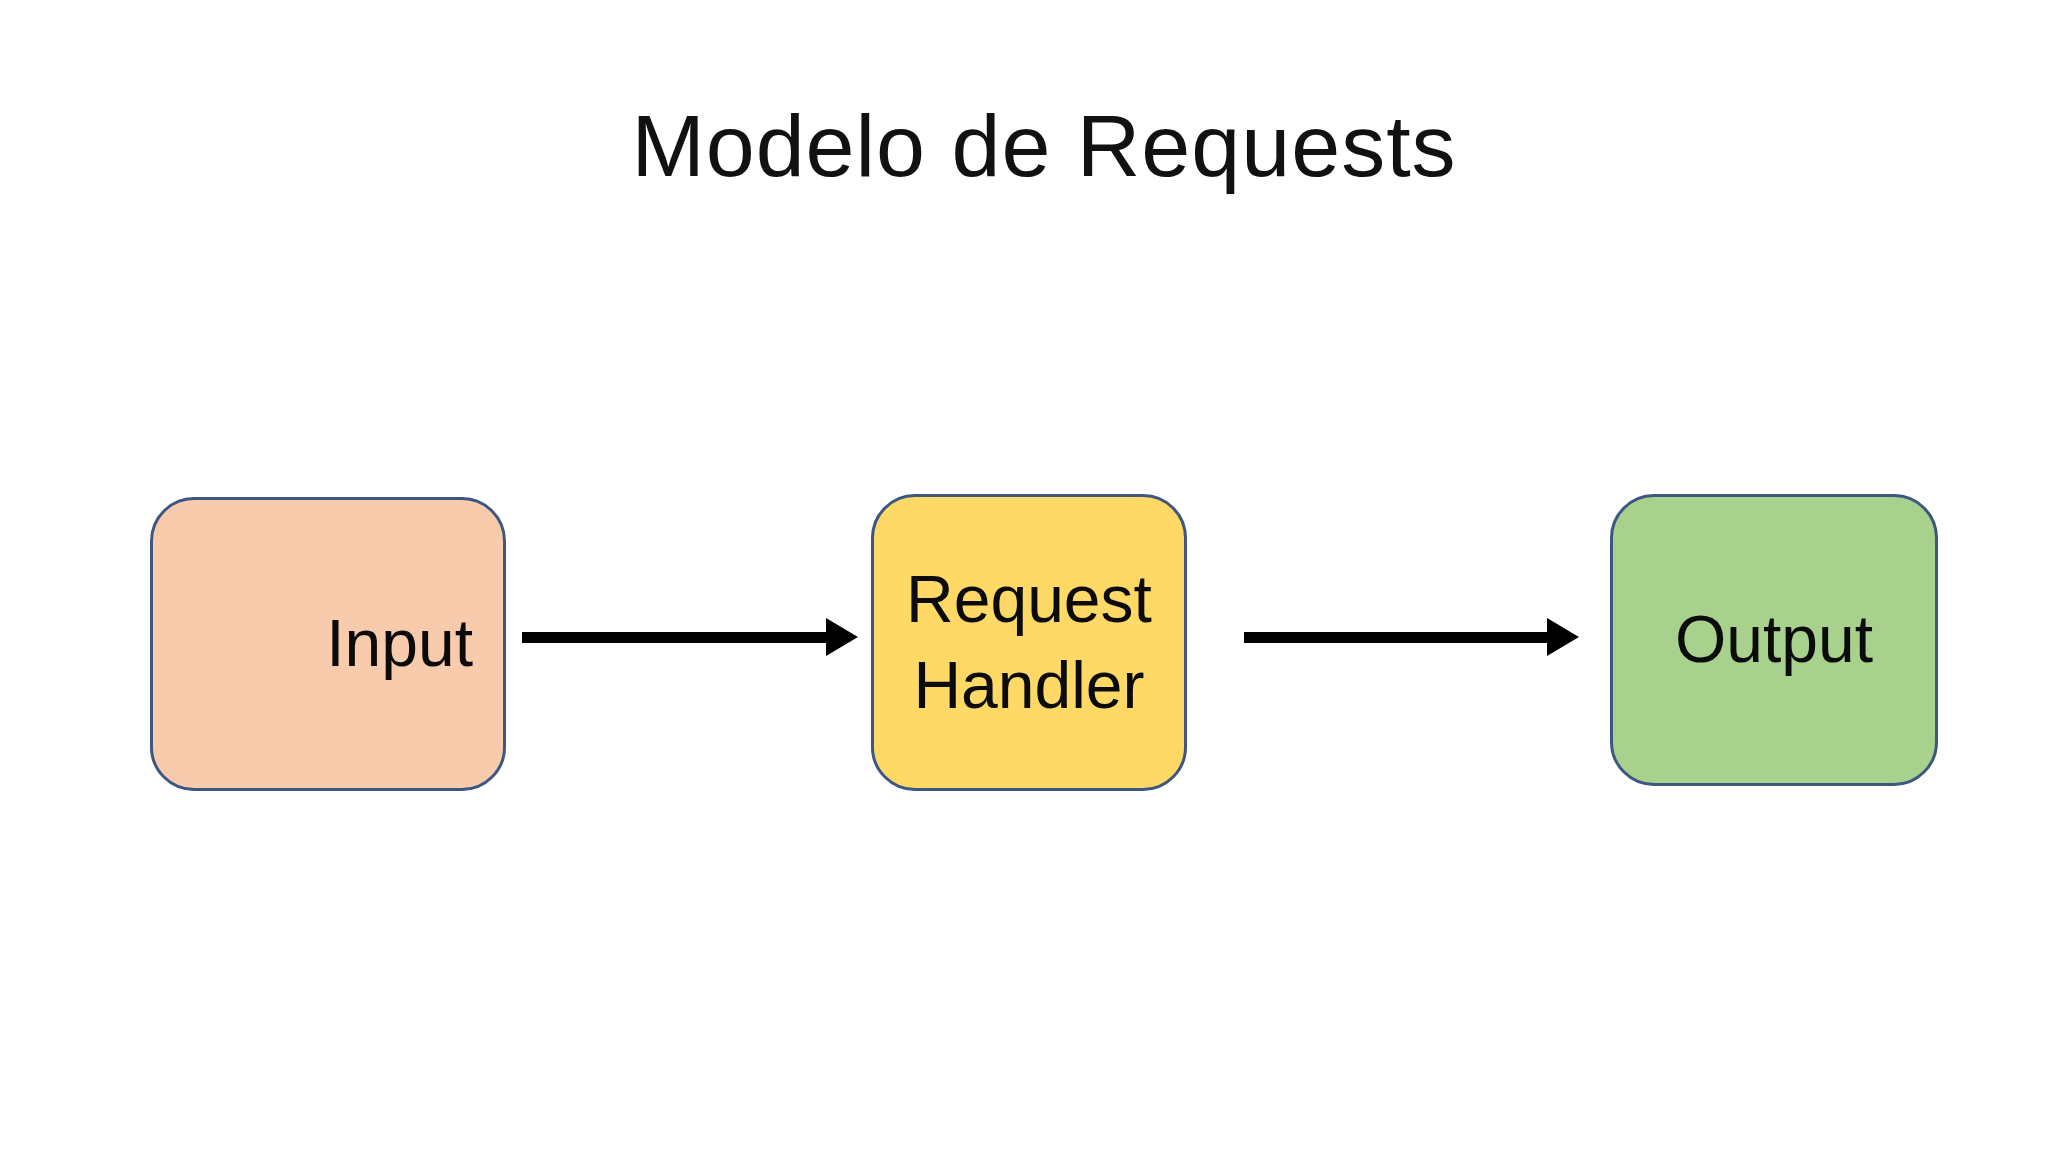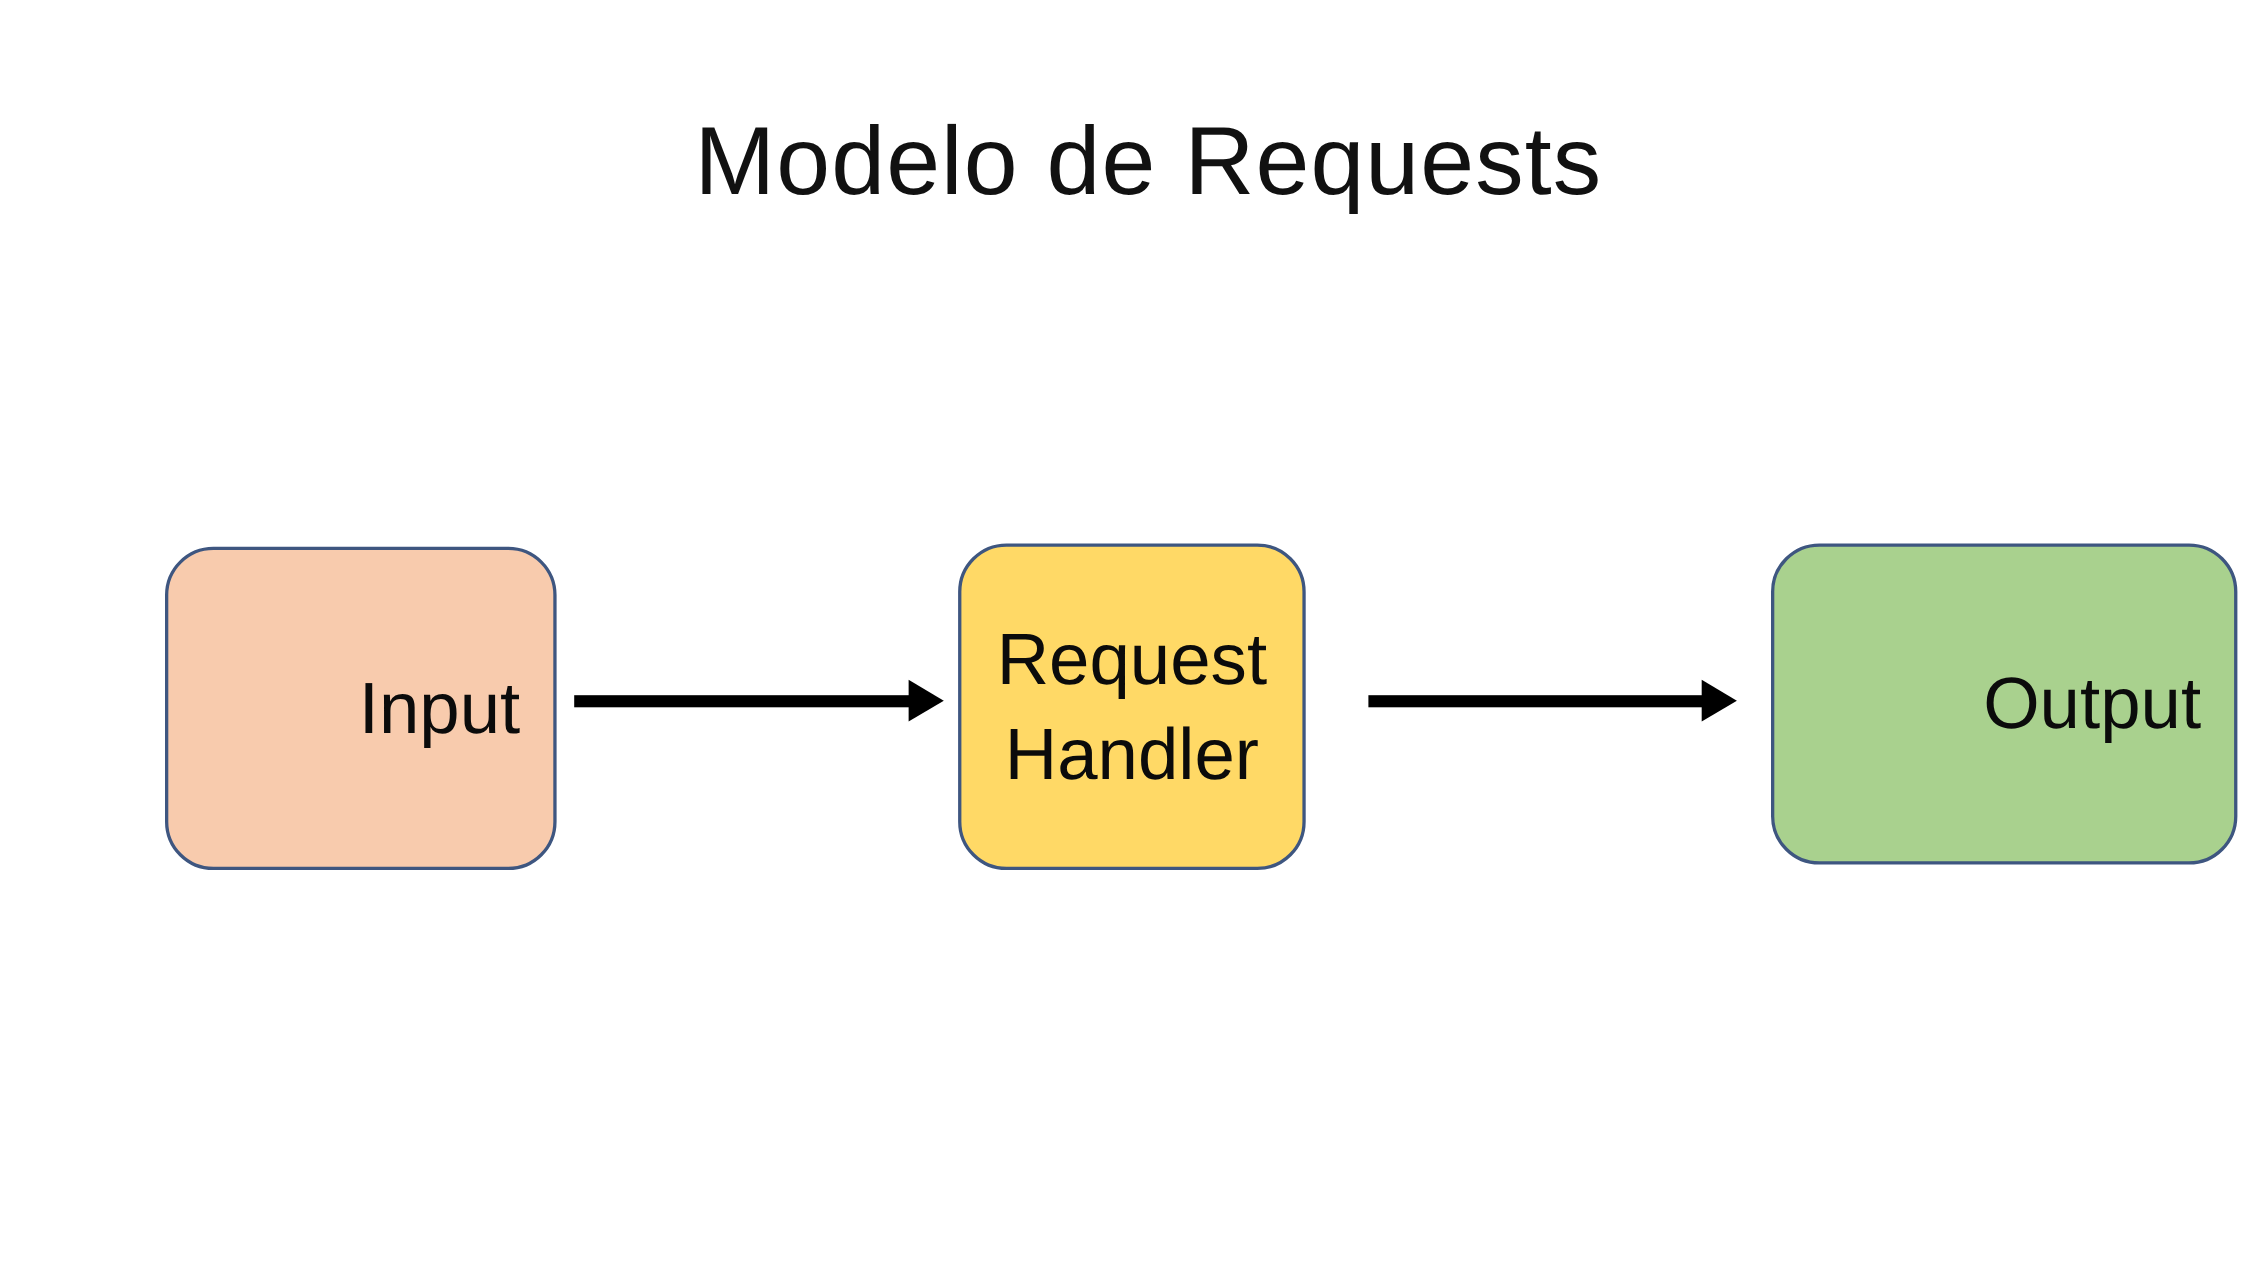--- a/index.html
+++ b/index.html
@@ -50,23 +50,22 @@
   }
   .node-handler {
     left: 851px;
     top: 494px;
     width: 316px;
     height: 297px;
   }
   .node-output {
     left: 1590px;
     top: 494px;
-    width: 424px;
+    width: 328px;
     height: 292px;
-    justify-content: flex-end;
   }
   .arrow {
     position: absolute;
     height: 38px;
   }
   .arrow .shaft {
     position: absolute;
     left: 0;
     right: 26px;
     top: 50%;

